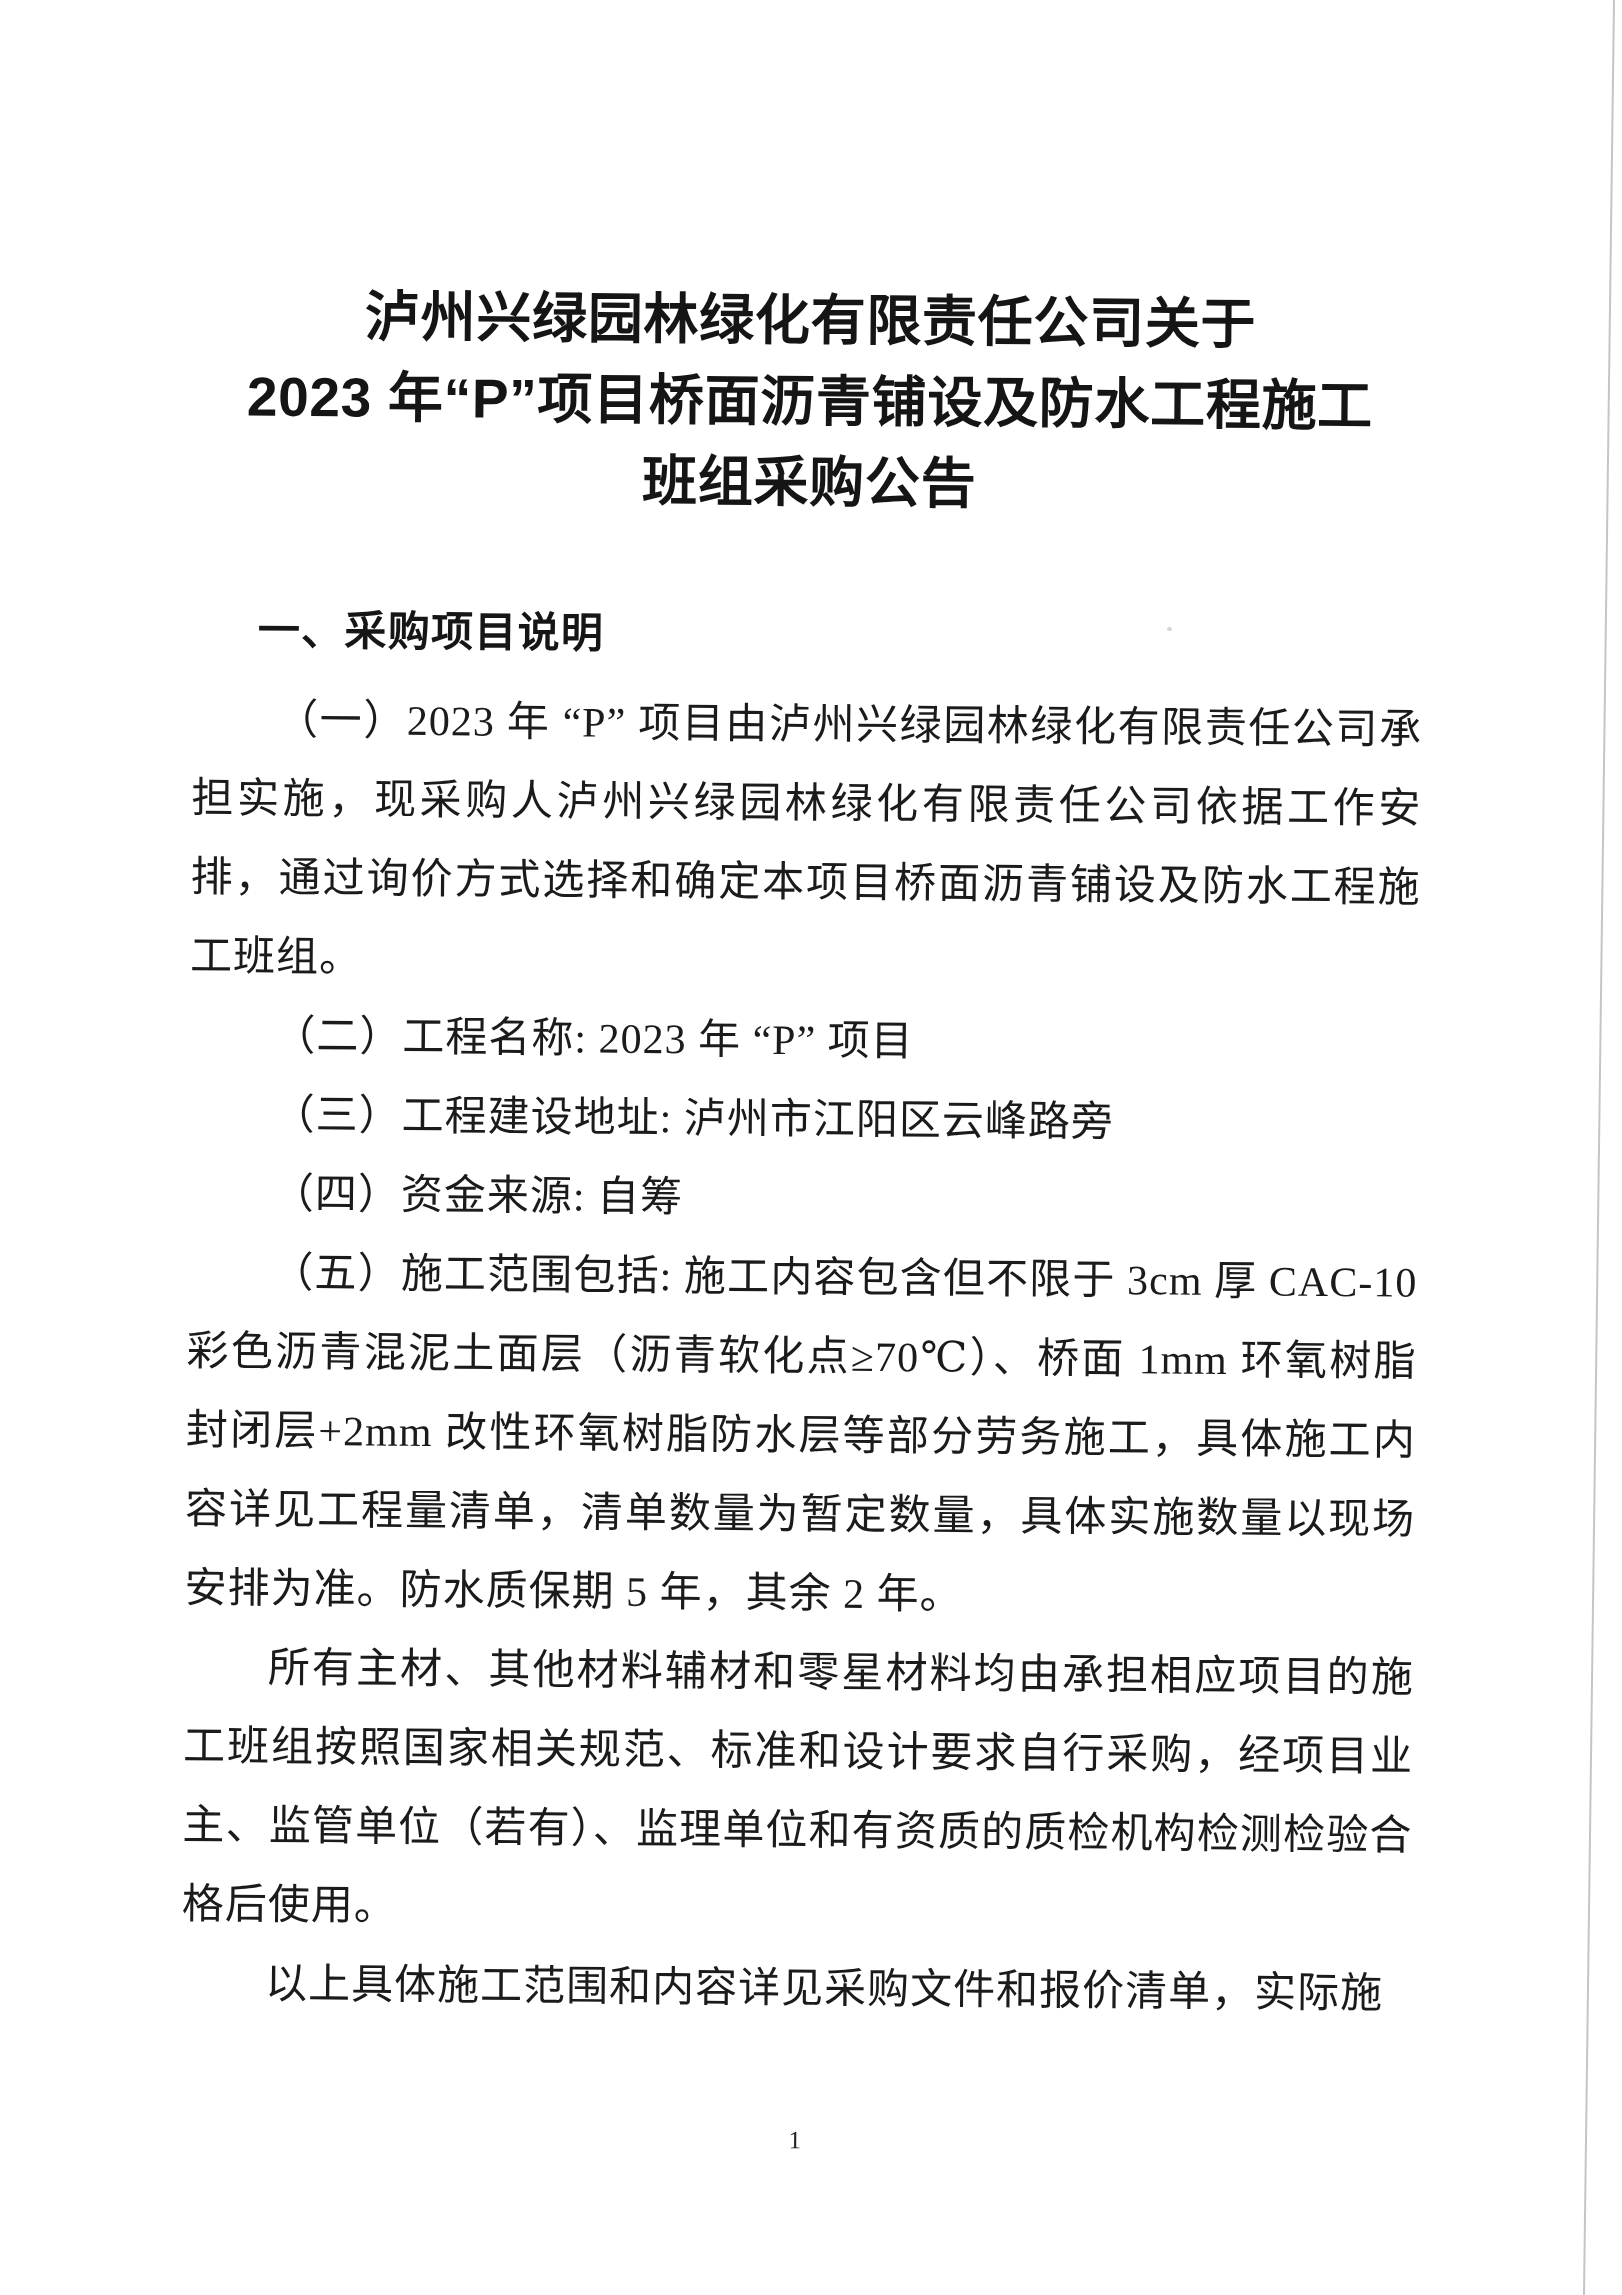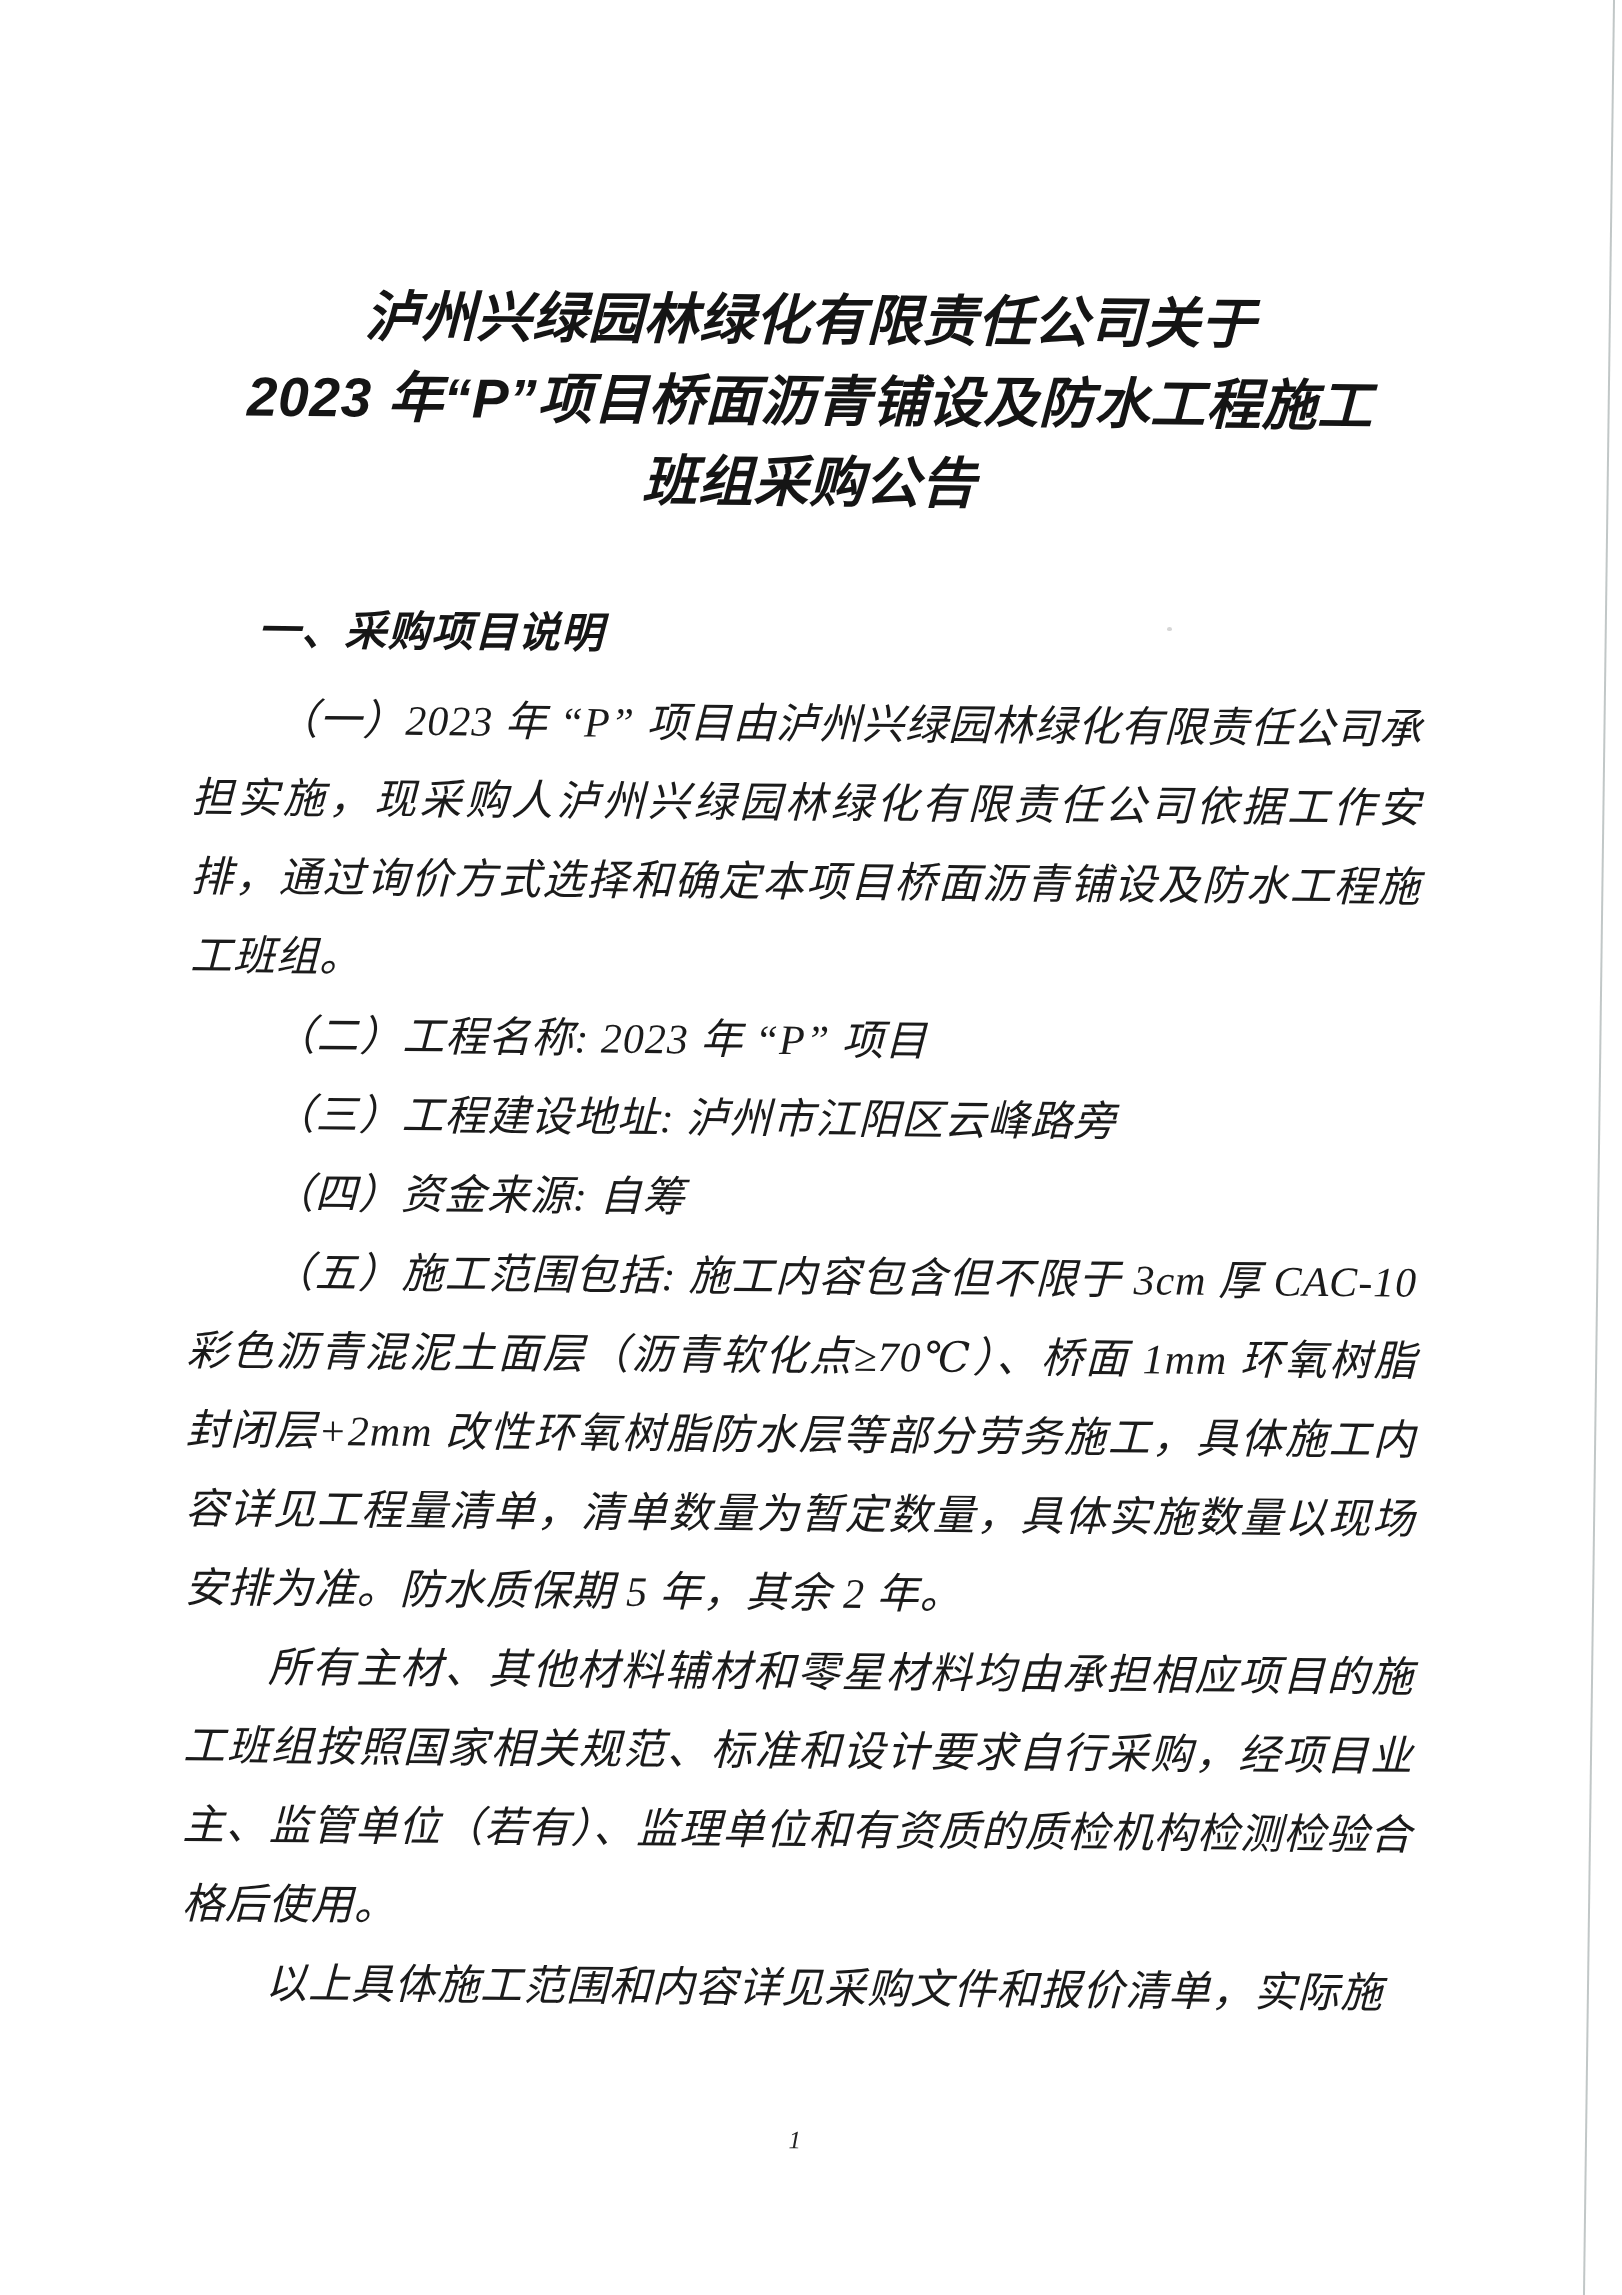--- a/index.html
+++ b/index.html
@@ -9,21 +9,20 @@
     background: #ffffff;
   }
   .page {
     position: relative;
     width: 1623px;
     height: 2295px;
     background: #ffffff;
     overflow: hidden;
     font-family: "Liberation Serif", "DejaVu Serif", serif;
     color: #1b1b1b;
-    font-style: italic;
   }
   
   .tilt {
     position: absolute;
     left: 196px;
     top: 275px;
     width: 1230px;
     transform: rotate(0.5deg);
     transform-origin: 0 0;
   }

